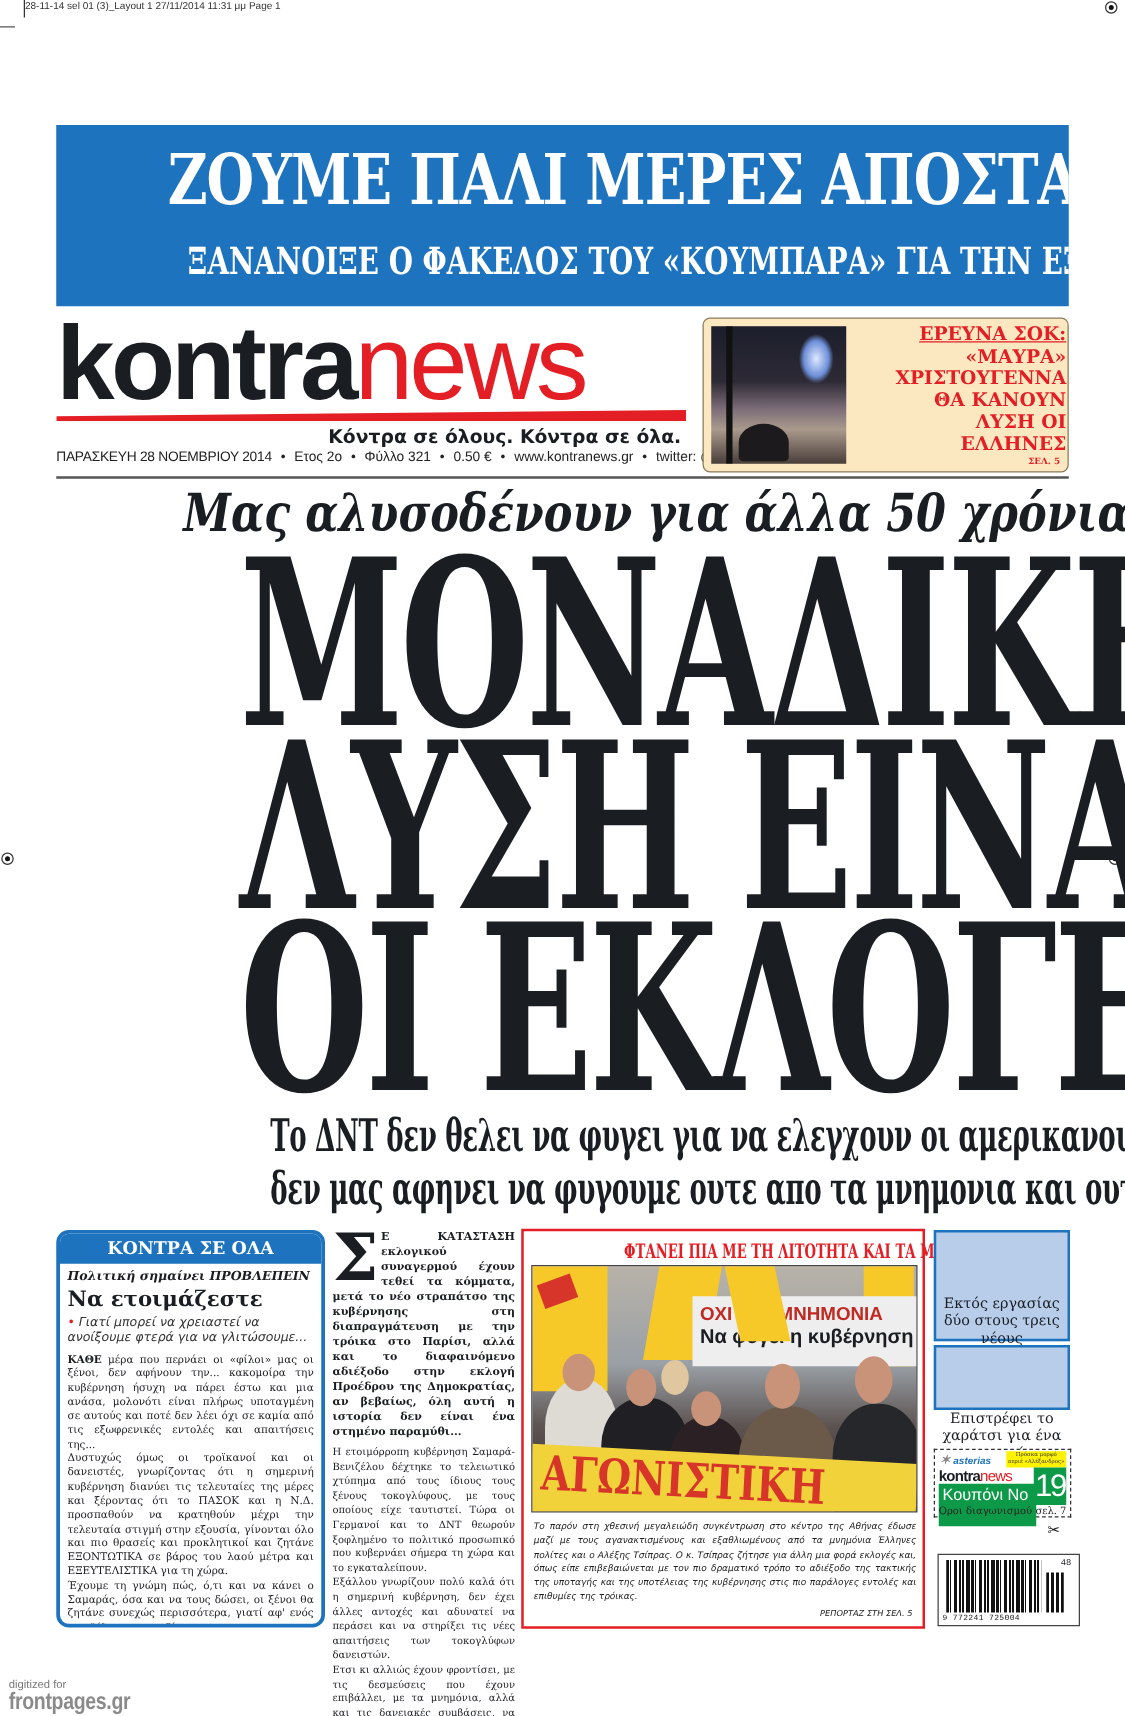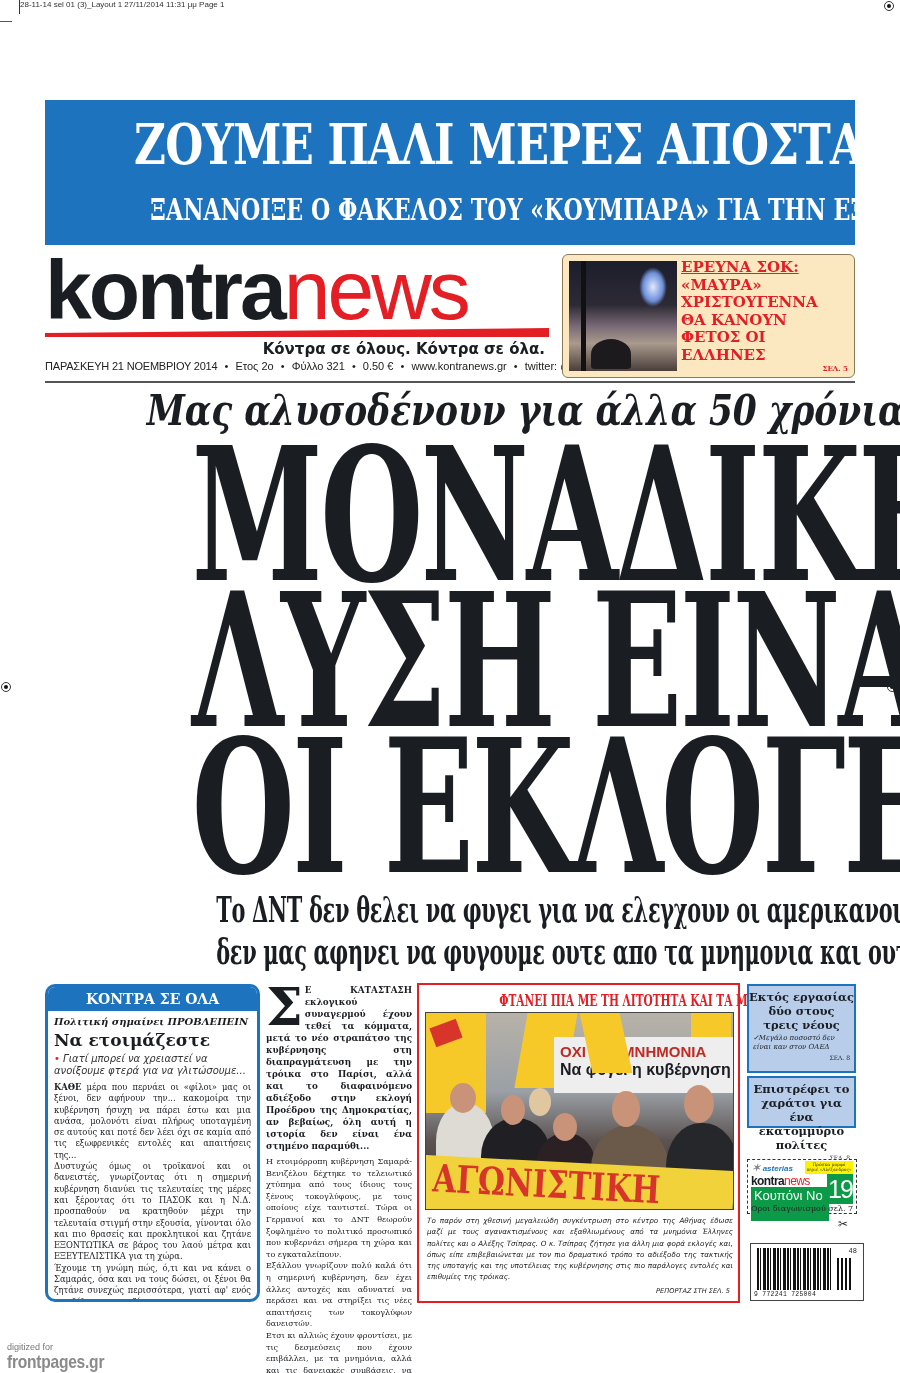--- a/index.html
+++ b/index.html
@@ -27,21 +27,21 @@
   .infoline { position: absolute; left: 0; top: 110px; font-size: 11px; color: #222; white-space: nowrap; }
   .infoline .sep { margin: 0 4px; }
   .infoline .date { font-weight: normal; letter-spacing: -0.2px; }
 
   
   .promo { position: absolute; left: 562px; top: 254px; width: 293px; height: 124px; background: #fbe8c0; border: 1px solid #8a7a5a; border-radius: 6px; }
   .promo-photo { position: absolute; left: 6px; top: 6px; width: 108px; height: 110px; background: linear-gradient(180deg, #1c1e2c 0%, #2d2a35 40%, #7b6c78 60%, #a99a8c 75%, #4a3e3a 100%); overflow: hidden; }
   .promo-tree { position: absolute; left: 70px; top: 6px; width: 28px; height: 40px; background: radial-gradient(ellipse at center, #dfe8ff 0%, #6d8fd8 50%, transparent 70%); }
   .promo-lamp { position: absolute; left: 12px; top: 0; width: 5px; height: 110px; background: #111; }
   .promo-person { position: absolute; left: 22px; top: 78px; width: 40px; height: 30px; background: #1c1a1c; border-radius: 50% 50% 10% 10%; }
-  .promo-text { position: absolute; left: 118px; top: 4px; width: 172px; text-align: left; font-family: "DejaVu Serif", serif; font-weight: bold; color: #e31e24; font-size: 15px; line-height: 17.5px; }
+  .promo-text { position: absolute; left: 118px; top: 4px; width: 172px; text-align: right; font-family: "DejaVu Serif", serif; font-weight: bold; color: #e31e24; font-size: 15px; line-height: 17.5px; }
   .promo-text .title { text-decoration: underline; display: block; }
   .promo-page { position: absolute; right: 6px; bottom: 4px; font-size: 7px; color: #e31e24; font-family: "DejaVu Serif", serif; font-weight: bold; }
 
   
   .kicker-rule { position: absolute; left: 45px; top: 381px; width: 810px; height: 2px; background: #555; }
   .kicker { position: absolute; left: 45px; top: 383px; width: 810px; text-align: center; font-family: "DejaVu Serif", serif; font-style: italic; font-weight: bold; font-size: 42px; line-height: 56px; white-space: nowrap; }
   .kicker span { display: inline-block; transform: scaleX(0.82); transform-origin: center; }
   .headline { position: absolute; left: 45px; top: 442px; width: 815px; text-align: center; font-family: "DejaVu Serif", serif; font-weight: bold; color: #1a1d22; }
   .headline .line { display: block; font-size: 185px; line-height: 146px; height: 146px; white-space: nowrap; letter-spacing: -4px; transform: scaleX(0.64); transform-origin: center; }
   .subhead { position: absolute; left: 45px; top: 888px; width: 815px; text-align: center; font-family: "DejaVu Serif", serif; font-weight: bold; }
@@ -76,21 +76,21 @@
   .person { position: absolute; border-radius: 48% 48% 10% 10%; }
   .head { position: absolute; border-radius: 50%; background: #c9937a; }
   .banner-cloth { position: absolute; left: 0; top: 142px; width: 309px; height: 56px; background: #f1d23a; transform: rotate(3deg); transform-origin: left top; }
   .banner-cloth-text { position: absolute; left: 8px; top: 0; font-family: "DejaVu Serif", serif; font-weight: bold; color: #d8352a; font-size: 38px; white-space: nowrap; transform: scaleX(0.8); transform-origin: left; }
   .col3-caption { position: absolute; left: 8px; top: 230px; width: 306px; font-family: "DejaVu Sans", sans-serif; font-style: italic; font-size: 7.2px; line-height: 11.3px; text-align: justify; color: #222; }
   .col3-report { position: absolute; right: 8px; bottom: 6px; font-family: "DejaVu Sans", sans-serif; font-style: italic; font-size: 6.6px; color: #222; }
 
   
   .col4 { position: absolute; left: 747px; top: 984px; width: 109px; }
   .brief { background: #b7cdea; border: 2px solid #1e73be; text-align: center; font-family: "DejaVu Serif", serif; position: relative; }
-  .brief-title { font-weight: bold; font-size: 11.5px; line-height: 14px; padding-top: 4px; }
+  .brief-title { font-weight: normal; font-size: 11.5px; line-height: 14px; padding-top: 4px; margin-top: 45px; }
   .brief-sub { font-style: italic; font-size: 7px; line-height: 9px; text-align: left; padding: 2px 4px 0 4px; }
   .brief-page { text-align: right; font-size: 6px; padding: 2px 4px 3px 0; }
   .brief1 { height: 89px; }
   .brief2 { height: 52px; margin-top: 3px; }
 
   .coupon { position: absolute; left: 747px; top: 1159px; width: 110px; height: 55px; border: 1px dashed #333; background: #fff; }
   .coupon-sponsor { position: absolute; left: 4px; top: 2px; font-family: "Liberation Sans", sans-serif; font-style: italic; font-weight: bold; font-size: 8px; color: #1e73be; }
   .coupon-star { color: #888; font-size: 10px; }
   .coupon-prize { position: absolute; right: 3px; top: 1px; width: 48px; background: #fff200; font-size: 4.4px; line-height: 5.4px; font-family: "DejaVu Serif", serif; text-align: center; color: #333; padding: 1px; }
   .coupon-logo { position: absolute; left: 3px; top: 14px; font-size: 12px; letter-spacing: -0.6px; font-family: "Liberation Sans", sans-serif; }
@@ -126,21 +126,21 @@
   <span class="banner-sub">ΞΑΝΑΝΟΙΞΕ Ο ΦΑΚΕΛΟΣ ΤΟΥ «ΚΟΥΜΠΑΡΑ» ΓΙΑ ΤΗΝ ΕΞΑΓΟΡΑ ΒΟΥΛΕΥΤΩΝ</span>
 </div>
 
 <div class="masthead">
   <div class="logo">
     <span class="k">kontra</span><span class="n">news</span>
   </div>
   <div class="logo-rule"></div>
   <div class="tagline">Κόντρα σε όλους. Κόντρα σε όλα.</div>
   <div class="infoline">
-    <span class="date">ΠΑΡΑΣΚΕΥΗ 21 ΝΟΕΜΒΡΙΟΥ 2014</span>
+    <span class="date">ΠΑΡΑΣΚΕΥΗ 28 ΝΟΕΜΒΡΙΟΥ 2014</span>
     <span class="sep">•</span>
     <span>Ετος 2ο</span>
     <span class="sep">•</span>
     <span>Φύλλο 321</span>
     <span class="sep">•</span>
     <span>0.50 €</span>
     <span class="sep">•</span>
     <span>www.kontranews.gr</span>
     <span class="sep">•</span>
     <span>twitter: @kontra_news</span>
@@ -151,21 +151,21 @@
   <div class="promo-photo">
     <div class="promo-tree"></div>
     <div class="promo-lamp"></div>
     <div class="promo-person"></div>
   </div>
   <div class="promo-text">
     <span class="title">ΕΡΕΥΝΑ ΣΟΚ:</span>
     <span style="display:block">«ΜΑΥΡΑ»</span>
     <span style="display:block">ΧΡΙΣΤΟΥΓΕΝΝΑ</span>
     <span style="display:block">ΘΑ ΚΑΝΟΥΝ</span>
-    <span style="display:block">ΦΕΤΟΣ ΟΙ</span>
+    <span style="display:block">ΛΥΣΗ ΟΙ</span>
     <span style="display:block">ΕΛΛΗΝΕΣ</span>
   </div>
   <div class="promo-page">ΣΕΛ. 5</div>
 </div>
 
 <div class="kicker-rule"></div>
 <div class="kicker"><span>Μας αλυσοδένουν για άλλα 50 χρόνια οι ξένοι</span></div>
 <div class="headline">
   <span class="line">ΜΟΝΑΔΙΚΗ</span>
   <span class="line">ΛΥΣΗ ΕΙΝΑΙ</span>

